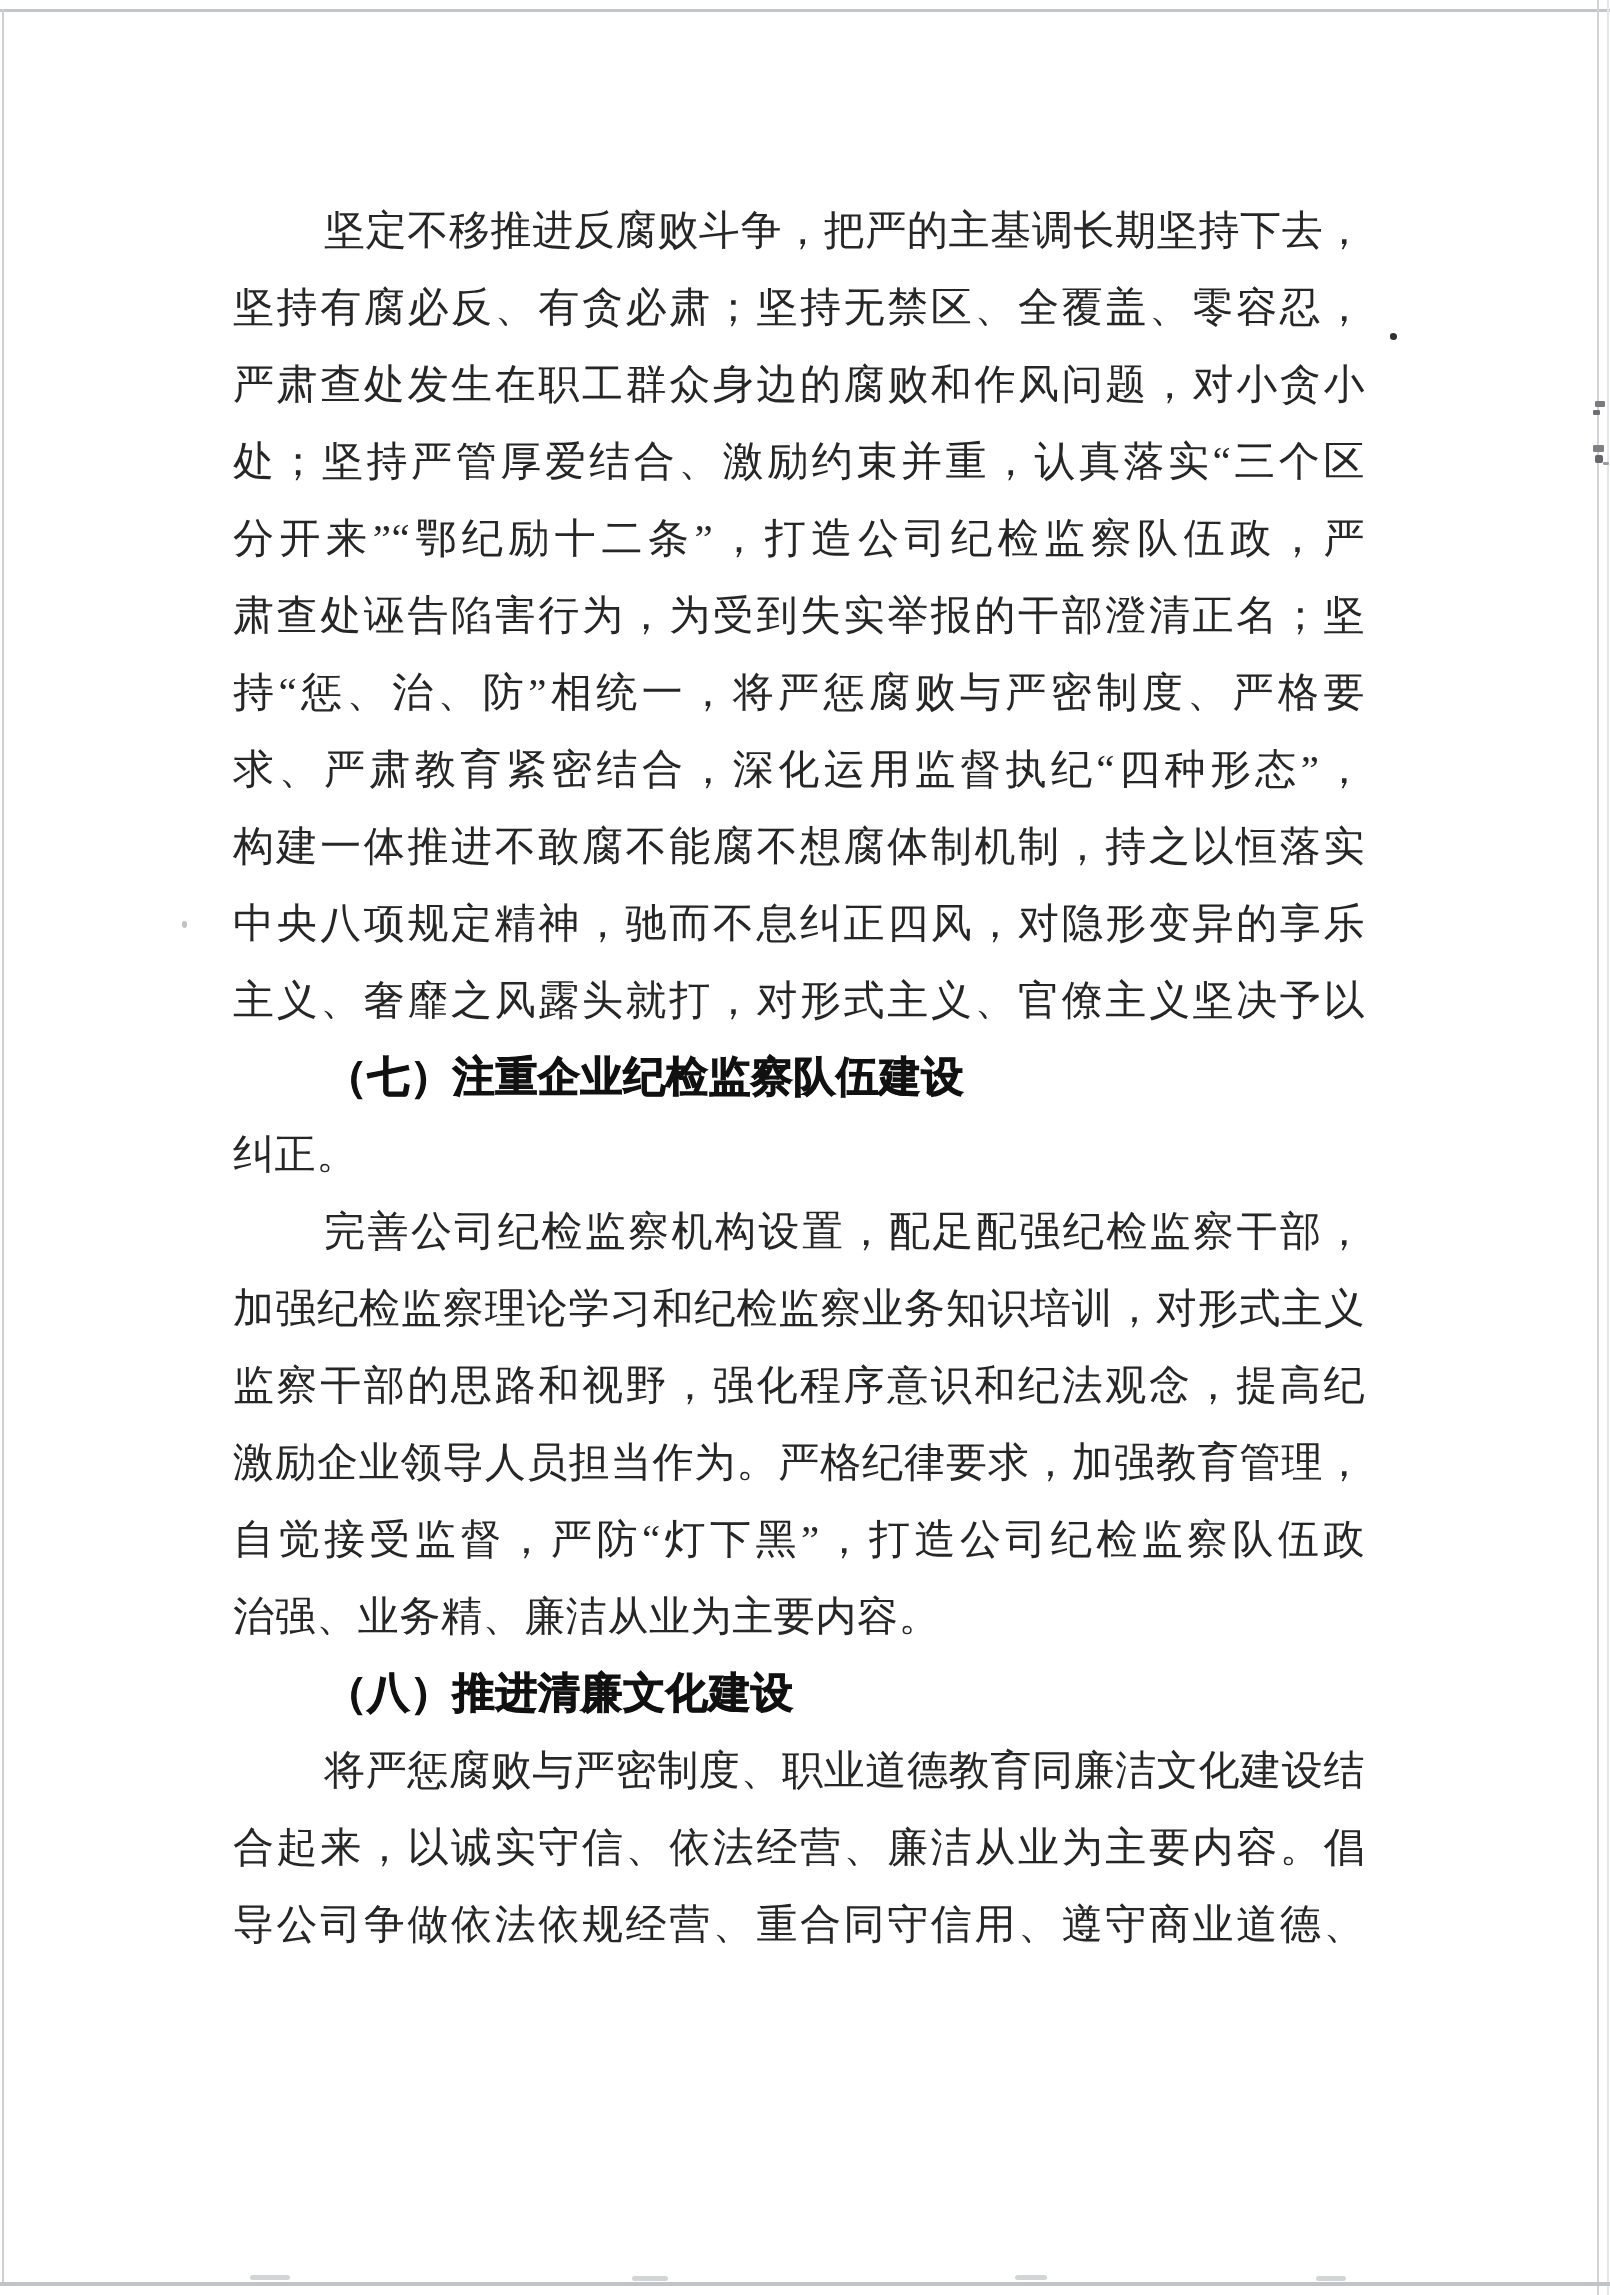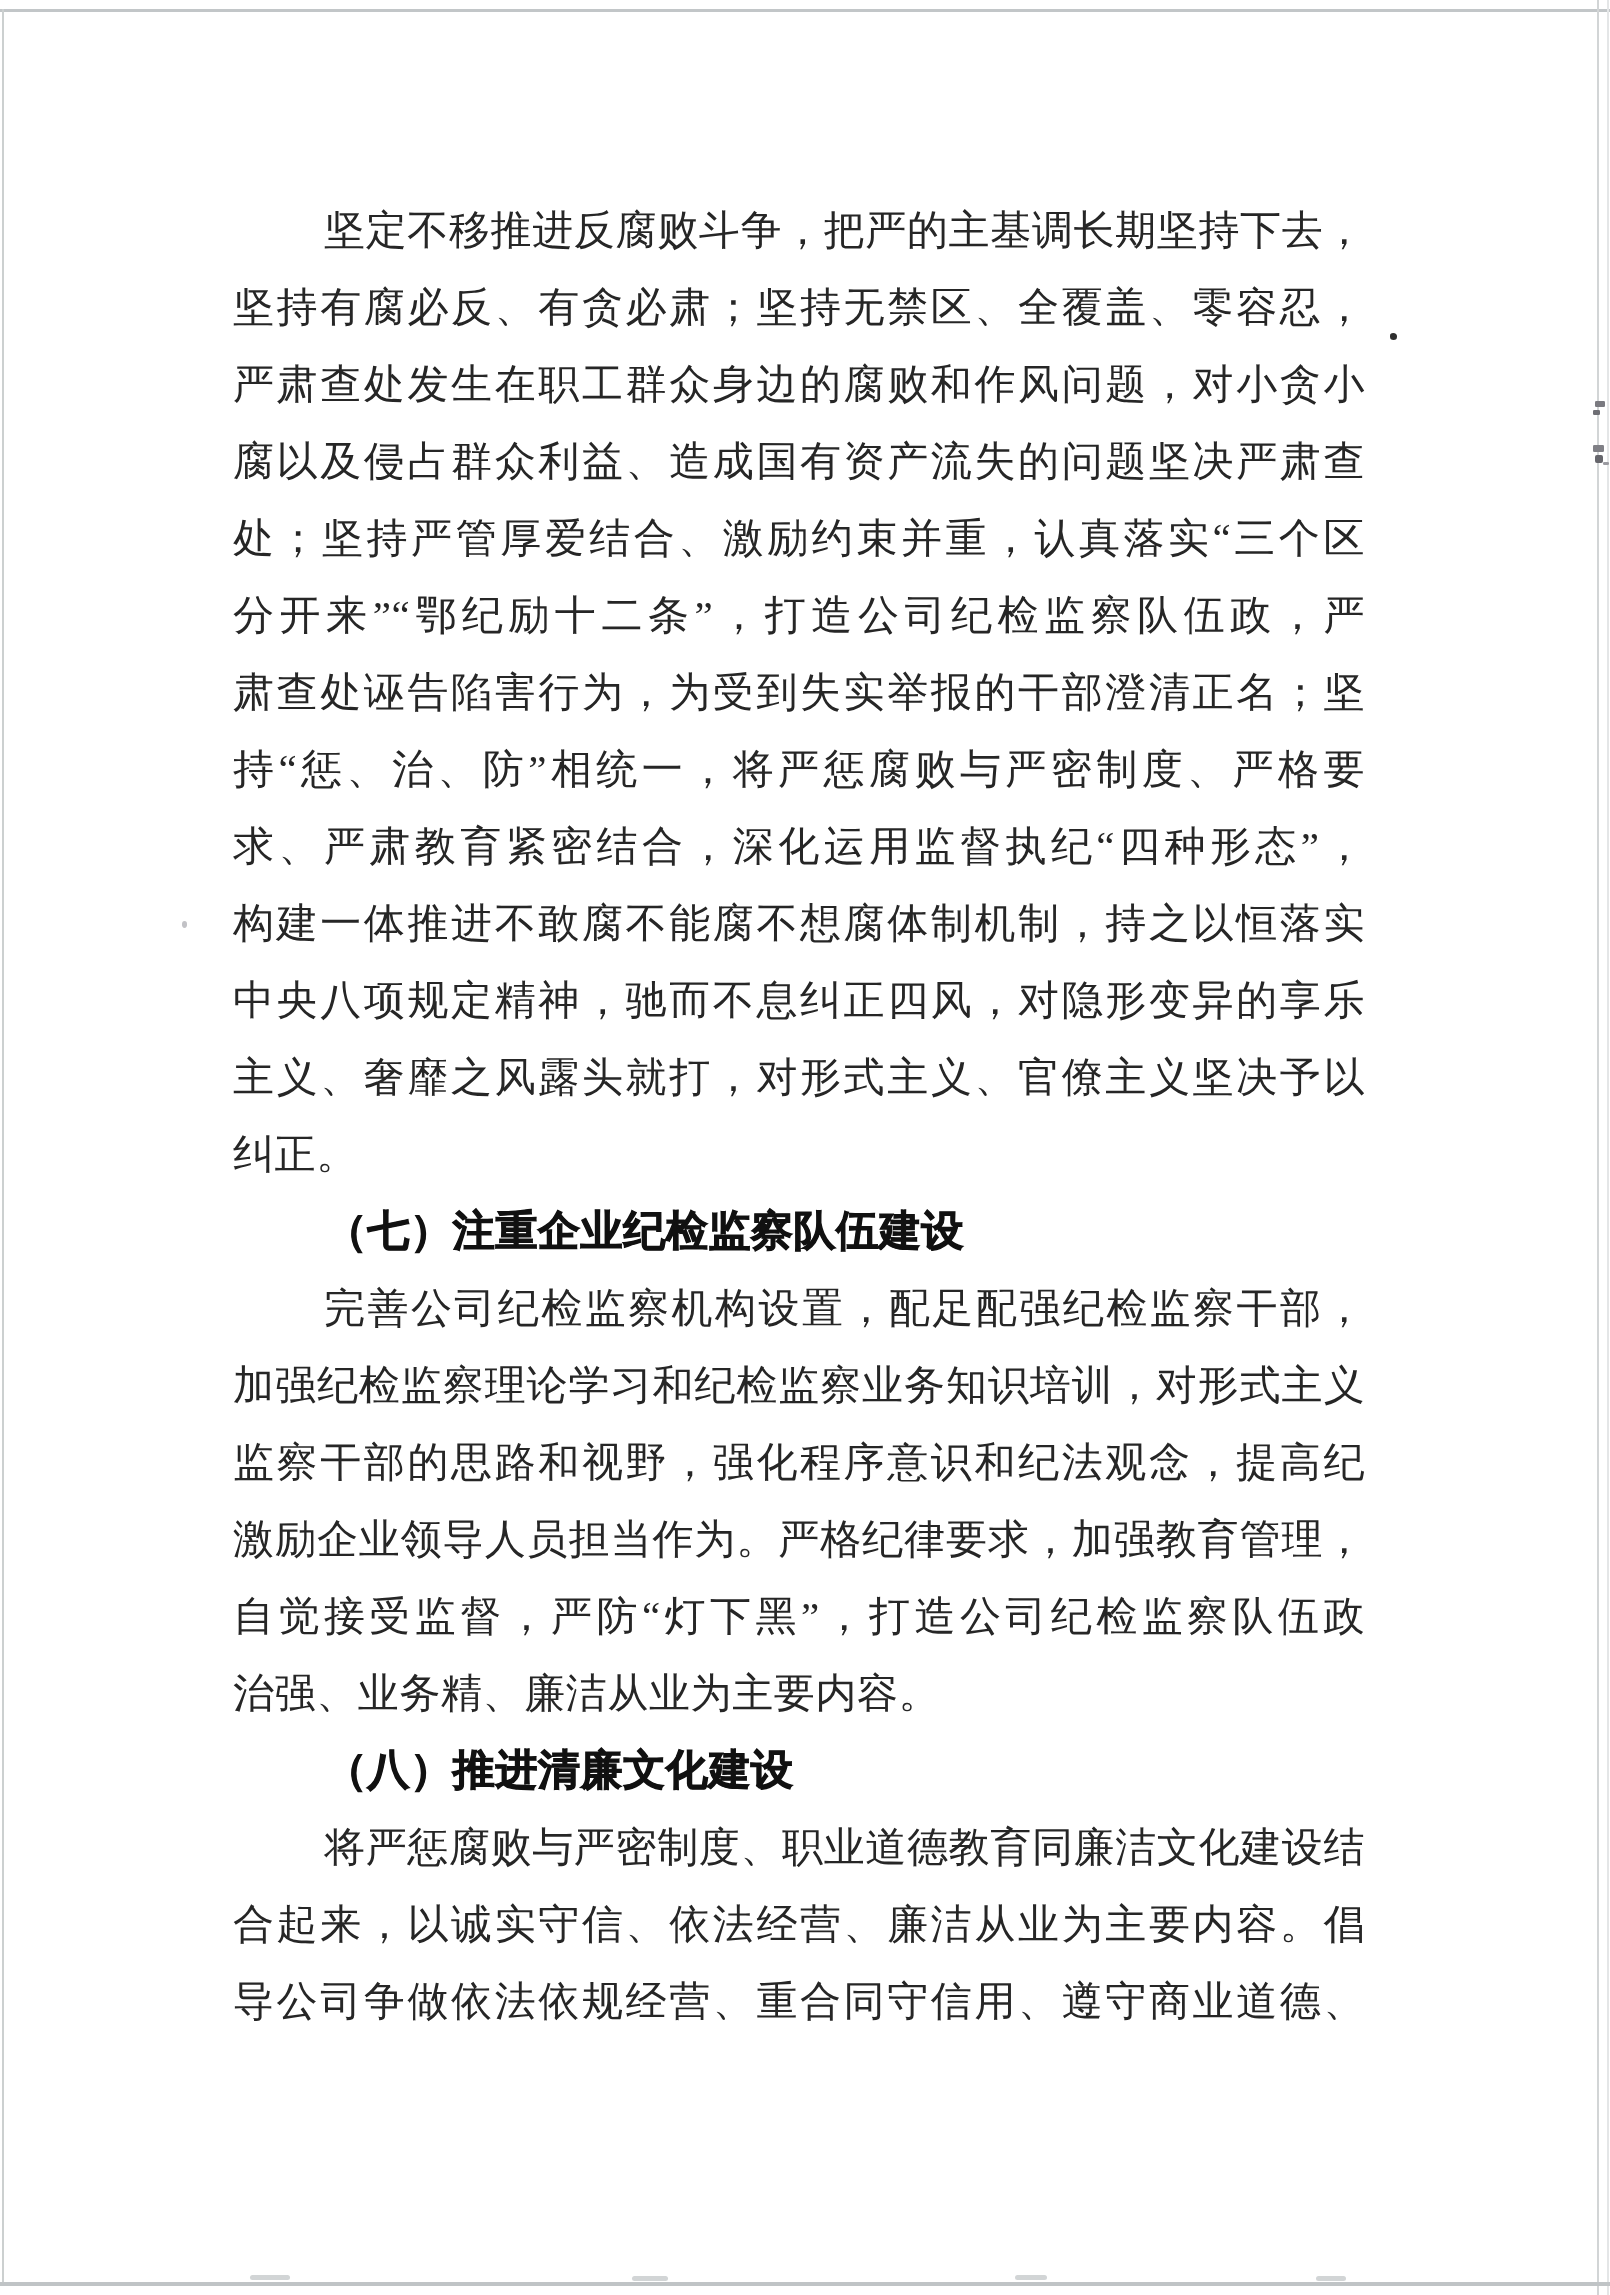--- a/index.html
+++ b/index.html
@@ -68,31 +68,30 @@
   <div class="edge edge-top"></div>
   <div class="edge edge-left"></div>
   <div class="edge edge-right"></div>
   <div class="edge edge-right-outer"></div>
   <div class="edge edge-bottom"></div>
 
   <div class="text-block">
     <div class="ln ji">坚定不移推进反腐败斗争，把严的主基调长期坚持下去，</div>
     <div class="ln j">坚持有腐必反、有贪必肃；坚持无禁区、全覆盖、零容忍，</div>
     <div class="ln j">严肃查处发生在职工群众身边的腐败和作风问题，对小贪小</div>
-    <div class="ln j">腐以及侵占群众利益、造成国有资产流失的问题坚决严肃查</div>
     <div class="ln j">处；坚持严管厚爱结合、激励约束并重，认真落实“三个区</div>
     <div class="ln j">分开来”“鄂纪励十二条”，打造公司纪检监察队伍政，严</div>
     <div class="ln j">肃查处诬告陷害行为，为受到失实举报的干部澄清正名；坚</div>
     <div class="ln j">持“惩、治、防”相统一，将严惩腐败与严密制度、严格要</div>
     <div class="ln j">求、严肃教育紧密结合，深化运用监督执纪“四种形态”，</div>
     <div class="ln j">构建一体推进不敢腐不能腐不想腐体制机制，持之以恒落实</div>
     <div class="ln j">中央八项规定精神，驰而不息纠正四风，对隐形变异的享乐</div>
     <div class="ln j">主义、奢靡之风露头就打，对形式主义、官僚主义坚决予以</div>
+    <div class="ln h">（七）注重企业纪检监察队伍建设</div>
     <div class="ln e">纠正。</div>
-    <div class="ln h">（七）注重企业纪检监察队伍建设</div>
     <div class="ln ji">完善公司纪检监察机构设置，配足配强纪检监察干部，</div>
     <div class="ln j">加强纪检监察理论学习和纪检监察业务知识培训，对形式主义</div>
     <div class="ln j">监察干部的思路和视野，强化程序意识和纪法观念，提高纪</div>
     <div class="ln j">激励企业领导人员担当作为。严格纪律要求，加强教育管理，</div>
     <div class="ln j">自觉接受监督，严防“灯下黑”，打造公司纪检监察队伍政</div>
     <div class="ln e">治强、业务精、廉洁从业为主要内容。</div>
     <div class="ln h">（八）推进清廉文化建设</div>
     <div class="ln ji">将严惩腐败与严密制度、职业道德教育同廉洁文化建设结</div>
     <div class="ln j">合起来，以诚实守信、依法经营、廉洁从业为主要内容。倡</div>
     <div class="ln j">导公司争做依法依规经营、重合同守信用、遵守商业道德、</div>

